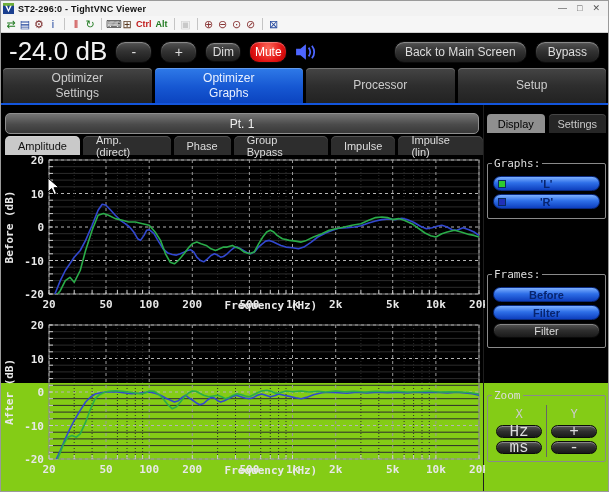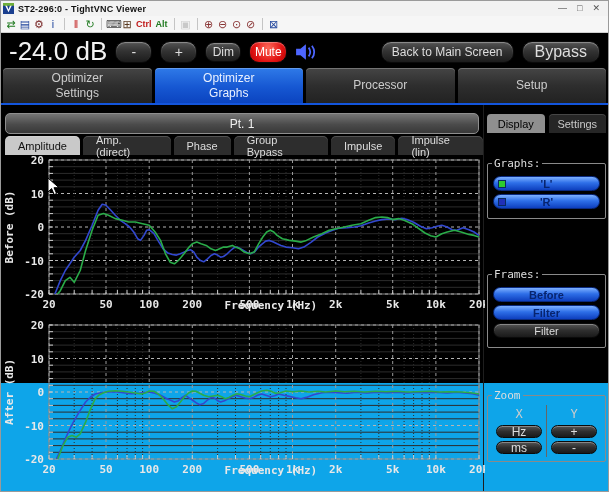--- a/index.html
+++ b/index.html
@@ -1,19 +1,19 @@
 <!DOCTYPE html>
 <html><head>
 <meta charset="utf-8">
 <style>
   * { margin:0; padding:0; box-sizing:border-box; }
   html,body { background:#444; }
   body { font-family:"Liberation Sans", sans-serif; }
   .window {
-    width:609px; height:492px; background:#0ea5e9; position:relative;
+    width:609px; height:492px; background:#84cc16; position:relative;
     border:1px solid #9a9a9a; overflow:hidden;
   }
   
   .titlebar {
     height:15px; background:#f2f2f2; display:flex; align-items:center;
     padding:0 2px; font-size:9px; color:#111;
   }
   .titlebar .app-icon { width:11px; height:11px; margin-right:4px; flex:0 0 auto; }
   .titlebar .title { flex:1; font-weight:bold; letter-spacing:.2px; }
   .win-btns { display:flex; gap:10px; margin-right:6px; color:#555; font-size:9px; }
@@ -46,21 +46,21 @@
   .btn-dim { width:36px; height:20px; border-radius:9px; }
   .btn-mute {
     width:38px; height:22px;
     background:radial-gradient(circle at 50% 30%,#ff6a5a 0%,#e21414 60%,#b80000 100%);
     color:#fff;
   }
   .speaker { width:24px; height:18px; flex:0 0 auto; }
   .preset { font-size:19px; font-weight:bold; color:#f2f2f2; white-space:nowrap; margin-left:4px; }
   .vol-spacer { flex:1; }
   .btn-back { height:22px; padding:0 10px; font-size:12px; }
-  .btn-bypass { height:22px; padding:0 12px; font-size:16px; margin-right:2px; }
+  .btn-bypass { height:22px; padding:0 12px; font-size:12px; margin-right:2px; }
   
   .main-tabs { display:flex; gap:3px; padding:0 2px; height:35px; }
   .main-tab {
     flex:1; border-radius:4px 4px 0 0; display:flex; align-items:center; justify-content:center;
     background:linear-gradient(180deg,#454545 0%,#2e2e2e 50%,#222 100%);
     box-shadow:inset 0 1px 0 rgba(255,255,255,.25);
     color:#ccc; font-size:12px; text-align:center; cursor:pointer;
   }
   .main-tab span { max-width:92px; line-height:1.25; }
   .main-tab.active {
@@ -116,21 +116,21 @@
     height:15px; border-radius:8px; margin:3px 1px;
     background:linear-gradient(180deg,#565656 0%,#2e2e2e 50%,#1a1a1a 100%);
     border:1px solid #0a0a0a; box-shadow:inset 0 1px 0 rgba(255,255,255,.3);
     color:#ddd; font-size:11px; display:flex; align-items:center; justify-content:center;
     cursor:pointer; font-family:"Liberation Sans", sans-serif;
   }
   .zoom-grid { display:flex; }
   .zoom-col { flex:1; padding:0 3px; }
   .zoom-col.right { border-left:1px solid #666; }
   .zoom-axis { text-align:center; color:#ccc; font-size:12px; margin:2px 0 4px 0; }
-  .zoom-btn { height:13px; font-size:12px; }
+  .zoom-btn { height:13px; font-size:16px;font-family:Liberation Mono, monospace; }
   
   .cursor { position:absolute; left:46px; top:144px; z-index:60; pointer-events:none; }
 </style>
 </head>
 <body>
 
 <div class="window">
 
   <div class="titlebar">
     <svg class="app-icon" viewBox="0 0 12 12">

